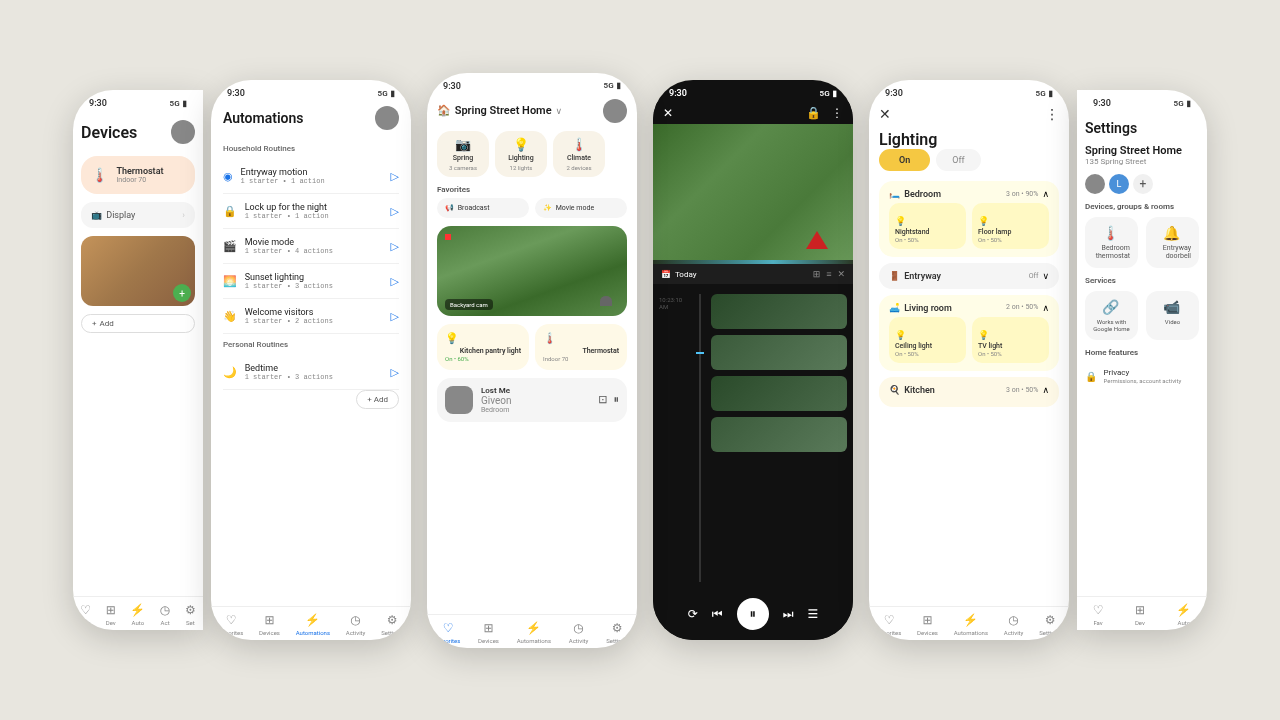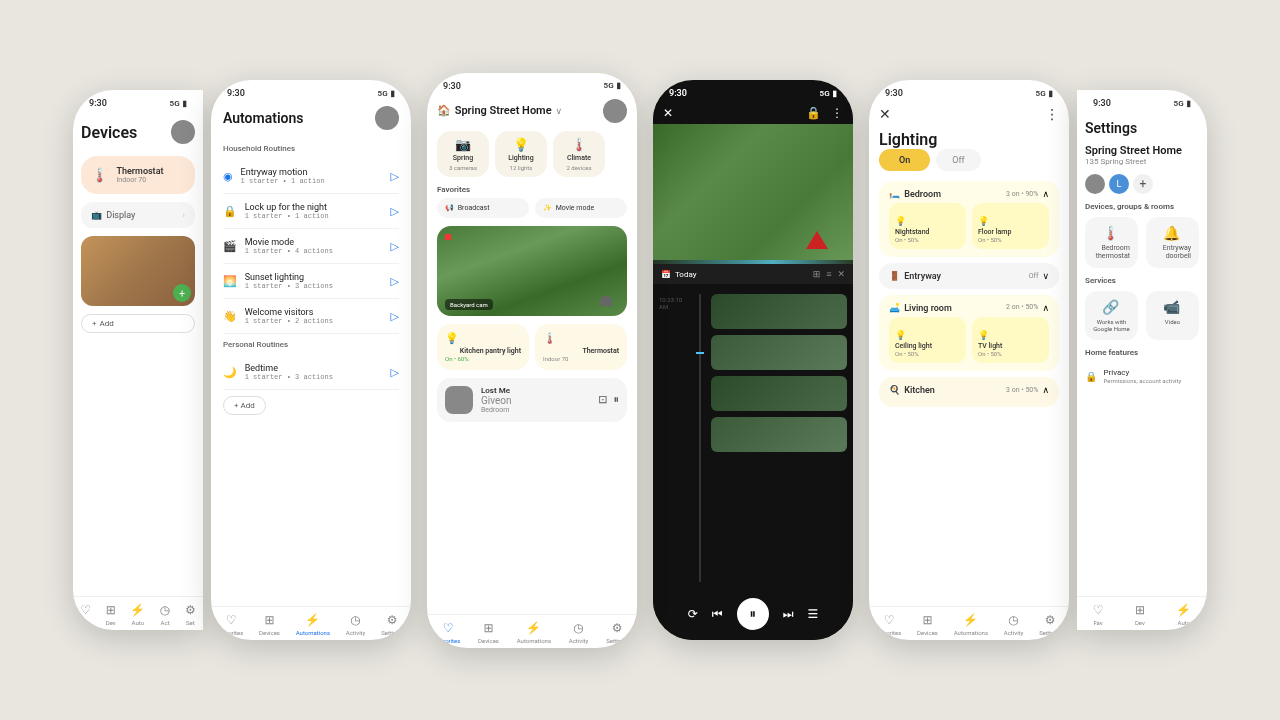--- a/index.html
+++ b/index.html
@@ -606,21 +606,21 @@
           <div class="routine-left">
             <span class="routine-icon">🌙</span>
             <div>
               <div class="routine-name">Bedtime</div>
               <div class="routine-sub">1 starter • 3 actions</div>
             </div>
           </div>
           <span class="routine-play">▷</span>
         </div>
 
-        <div style="display:flex;justify-content:flex-start;margin-top:6px;">
+        <div style="display:flex;justify-content:flex-end;">
           <div class="add-btn">+ Add</div>
         </div>
       </div>
       <div style="flex:1"></div>
       <div class="bottom-nav">
         <div class="nav-item">
           <span class="nav-icon">♡</span>
           <span>Favorites</span>
         </div>
         <div class="nav-item">

